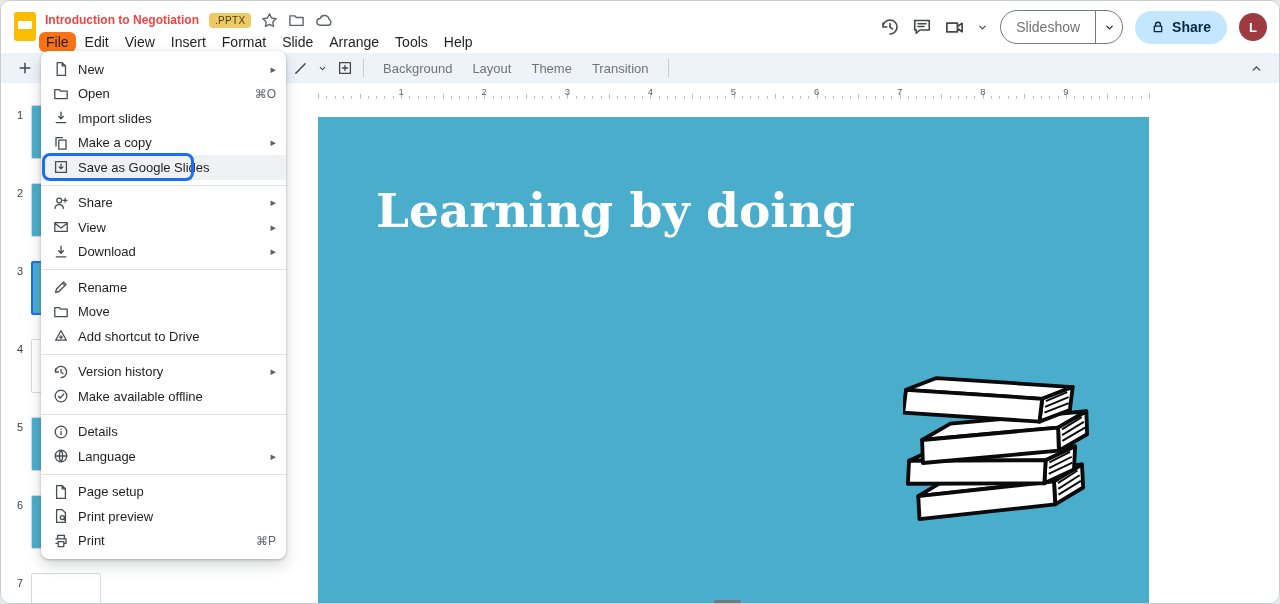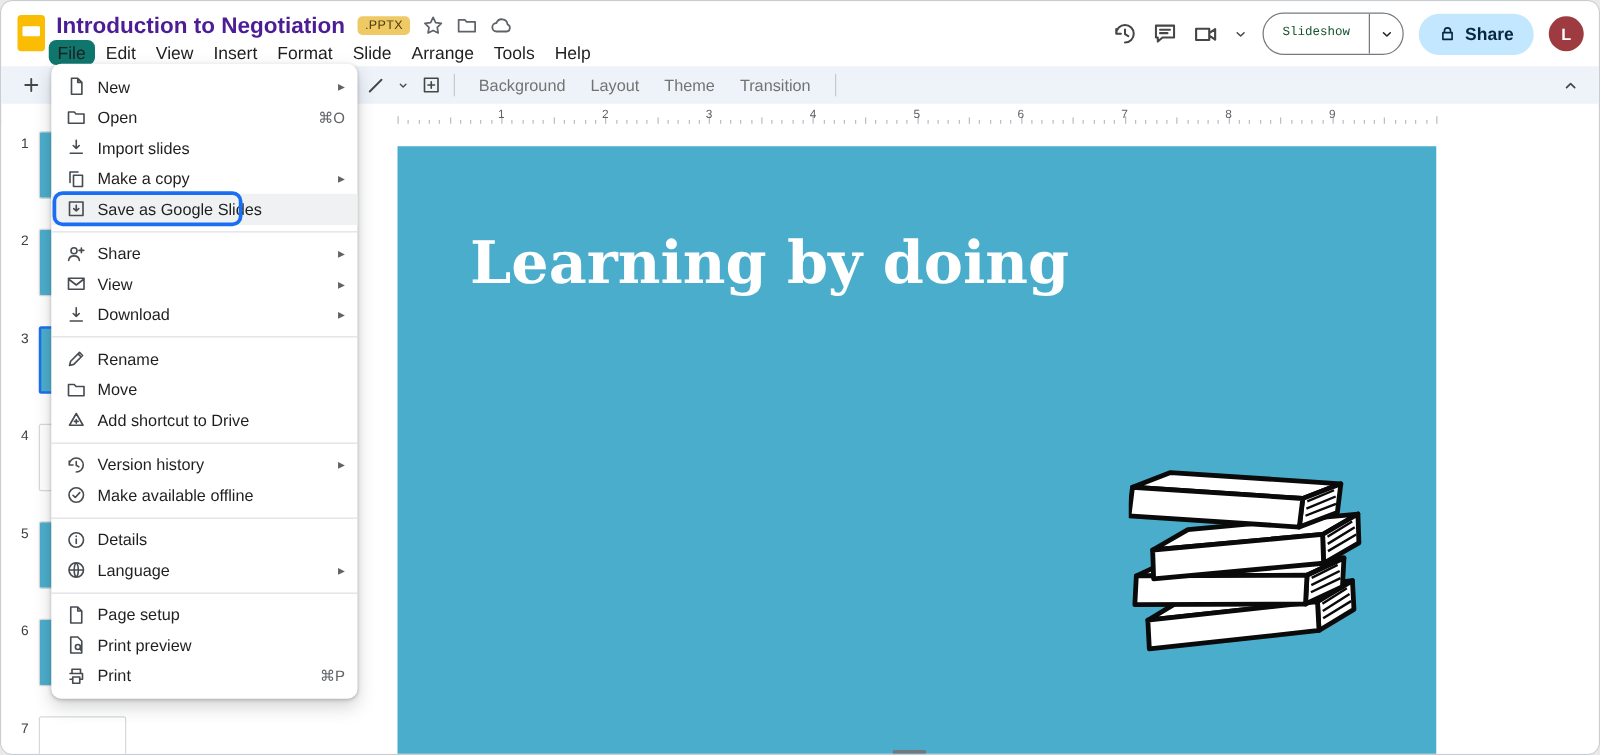--- a/index.html
+++ b/index.html
@@ -3,30 +3,30 @@
 <meta charset="utf-8">
 <style>
   html,body{margin:0;padding:0;background:#e9e9e9;}
   #stage{position:relative;width:1280px;height:604px;background:#fff;overflow:hidden;
          font-family:"Liberation Sans",sans-serif;border:1px solid #c9cdd2;border-radius:10px;box-sizing:border-box;}
   
   .topbar{position:absolute;left:0;top:0;width:100%;height:52px;background:#fff;}
   .logo{position:absolute;left:13px;top:11px;width:22px;height:29px;background:var(--logo-yellow);border-radius:3px;}
   .logo .bar{position:absolute;left:4px;top:9px;width:14px;height:8px;background:#fff;border-radius:1px;}
   .title-row{position:absolute;left:44px;top:9px;height:20px;display:flex;align-items:center;gap:10px;}
-  .doc-title{font-size:18px;font-weight:bold;color:#4c1d95;white-space:nowrap;}
+  .doc-title{font-size:12px;font-weight:bold;color:#ef4444;white-space:nowrap;}
   .badge{background:var(--badge-yellow);color:#4a3f14;font-size:10px;font-weight:normal;
          padding:2px 6px;border-radius:4px;letter-spacing:.3px;}
   .tb-ic{display:inline-flex;align-items:center;justify-content:center;}
   .menubar{position:absolute;left:38px;top:30px;height:22px;display:flex;align-items:center;gap:2px;}
   .mbtn{font-size:14px;color:#1f1f1f;padding:2px 7px;border-radius:6px;cursor:default;}
-  .mbtn.active{background:#0f766e;}
+  .mbtn.active{background:#f97316;}
   .right-cluster{position:absolute;right:12px;top:9px;height:34px;display:flex;align-items:center;gap:12px;}
   .seg{display:flex;align-items:center;height:32px;border:1px solid #767b81;border-radius:17px;background:#fff;overflow:hidden;}
-  .seg .main{padding:0 15px;font-size:10px;color:#14532d;line-height:32px;font-family:Liberation Mono, monospace;}
+  .seg .main{padding:0 15px;font-size:14px;color:#737373;line-height:32px;}
   .seg .divider{width:1px;height:32px;background:#767b81;}
   .seg .arrow{width:26px;display:flex;align-items:center;justify-content:center;}
   .share-btn{display:flex;align-items:center;gap:7px;height:33px;background:var(--share-blue);
              border-radius:17px;padding:0 16px;font-size:14px;color:#07263f;font-weight:bold;}
   .avatar{width:28px;height:28px;border-radius:50%;background:var(--avatar-red);color:#fff;
           display:flex;align-items:center;justify-content:center;font-size:13px;font-weight:bold;}
   
   .toolstrip{position:absolute;left:0;top:52px;width:100%;height:30px;background:var(--toolbar-bg);}
   .plus-wrap{position:absolute;left:16px;top:52px;height:30px;display:flex;align-items:center;}
   .tb-icons{position:absolute;left:292px;top:52px;height:30px;display:flex;align-items:center;gap:10px;}

